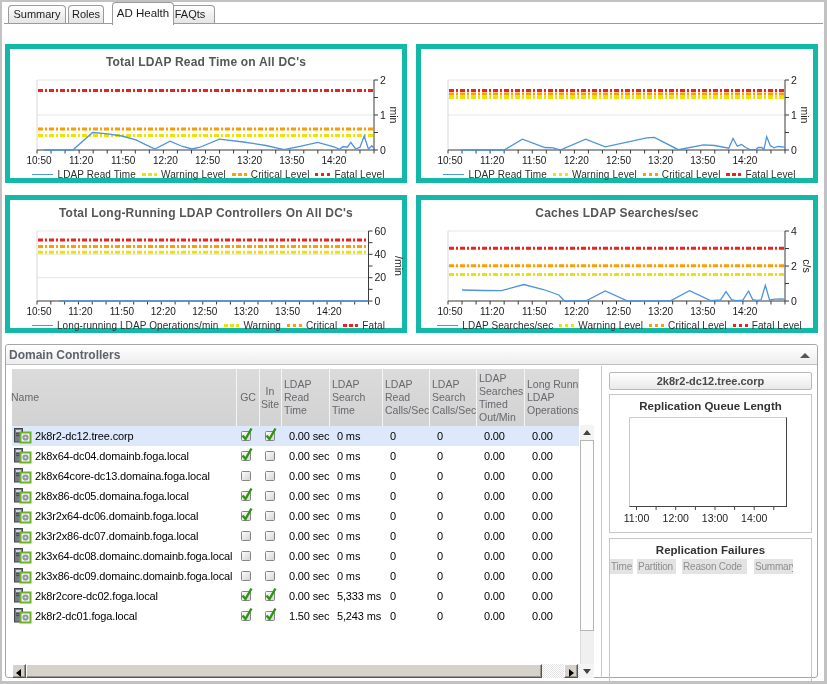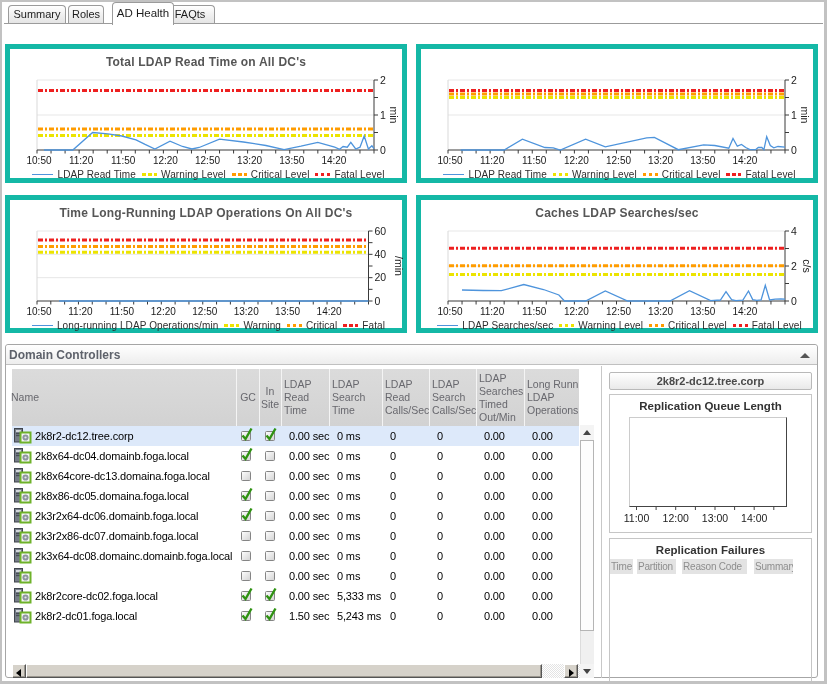--- a/index.html
+++ b/index.html
@@ -120,21 +120,21 @@
       <span class="ltext">LDAP Read Time</span>
       <span class="lsdot" style="background:repeating-linear-gradient(90deg,#ece400 0 3.5px,transparent 3.5px 6px)"></span>
       <span class="ltext">Warning Level</span>
       <span class="lsdot" style="background:repeating-linear-gradient(90deg,#ff9c00 0 3.5px,transparent 3.5px 6px)"></span>
       <span class="ltext">Critical Level</span>
       <span class="lsdot" style="background:repeating-linear-gradient(90deg,#ee2020 0 3.5px,transparent 3.5px 6px)"></span>
       <span class="ltext">Fatal Level</span>
     </div>
   </div>
 <div class="cpanel" style="left:5px;top:195px;width:402px;height:138px">
-    <div class="ctitle">Time Long-Running LDAP Operations On All DC's</div>
+    <div class="ctitle">Total Long-Running LDAP Controllers On All DC's</div>
     <svg width="402" height="138" style="position:absolute;left:0;top:0">
       <line x1="27" y1="31" x2="358.5" y2="31" stroke="#e7e7e7" stroke-width="1"></line>
       <line x1="27" y1="54.33" x2="358.5" y2="54.33" stroke="#e7e7e7" stroke-width="1"></line>
       <line x1="27" y1="77.67" x2="358.5" y2="77.67" stroke="#e7e7e7" stroke-width="1"></line>
       <line x1="27" y1="31" x2="27" y2="101" stroke="#d9d9d9" stroke-width="1"></line>
       <line x1="28" y1="52.3" x2="358.5" y2="52.3" stroke="#ece400" stroke-width="3" stroke-dasharray="5 2 2 2"></line>
       <line x1="28" y1="46.4" x2="358.5" y2="46.4" stroke="#ff9c00" stroke-width="3" stroke-dasharray="5 2 2 2"></line>
       <line x1="28" y1="40.1" x2="358.5" y2="40.1" stroke="#ee2020" stroke-width="3" stroke-dasharray="5 2 2 2"></line>
       <line x1="27" y1="101" x2="358.5" y2="101" stroke="#3a3a3a" stroke-width="1"></line>
       <line x1="358.5" y1="31" x2="358.5" y2="101" stroke="#3a3a3a" stroke-width="1"></line>
@@ -507,20 +507,21 @@
 <div class="trow" style="top:221px;">
 <svg class="dcicon" width="18" height="16">
         <rect x="0.5" y="0.5" width="8" height="13.5" fill="#767d88" stroke="#40454d"></rect>
         <rect x="2" y="2" width="5" height="2" fill="#d2d6dc"></rect>
         <rect x="2" y="5" width="5" height="1.2" fill="#494f57"></rect>
         <rect x="2" y="7" width="5" height="1.2" fill="#494f57"></rect>
         <rect x="6.5" y="4.5" width="10" height="10" fill="#f4f6f4" stroke="#6eb22a" stroke-width="2"></rect>
         <circle cx="11.5" cy="9.5" r="3.1" fill="#8f979f"></circle>
         <circle cx="11.5" cy="9.5" r="1.1" fill="#e4e6e8"></circle>
       </svg>
+<span style="left:23px">2k3x86-dc09.domainc.domainb.foga.local</span>
 <div class="cbx" style="left:227.5px"><svg width="14" height="16">
           <rect x="1.5" y="5.5" width="9" height="9" rx="1" fill="url(#g)" stroke="#858585"></rect>
           <defs>
             <linearGradient id="g" x1="0" y1="0" x2="1" y2="1">
               <stop offset="0" stop-color="#ffffff"></stop>
               <stop offset="1" stop-color="#d2d2d2"></stop>
             </linearGradient>
           </defs>
         </svg></div>
 <div class="cbx" style="left:251.5px"><svg width="14" height="16">

